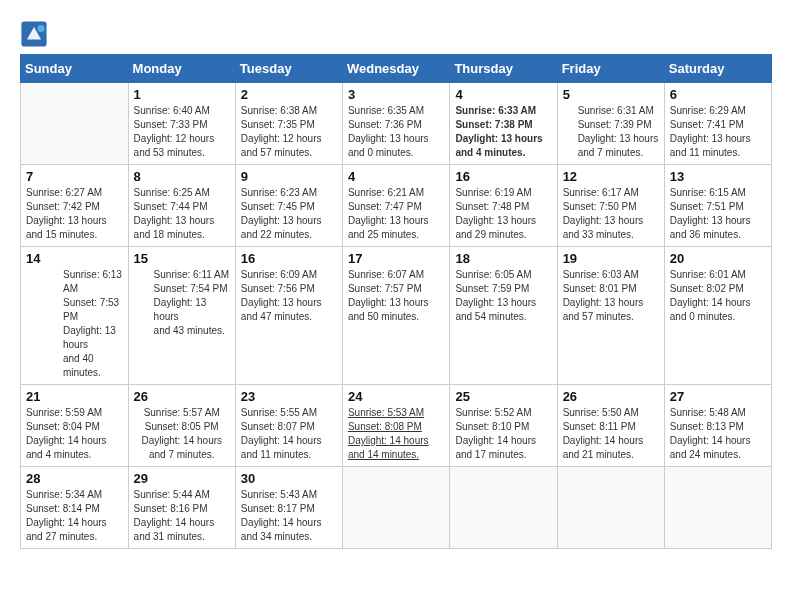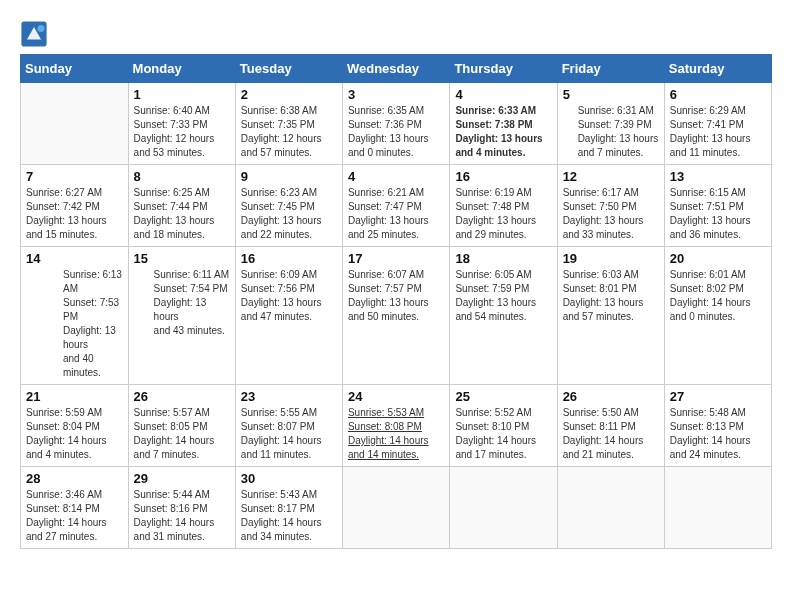--- a/index.html
+++ b/index.html
@@ -263,21 +263,21 @@
       <tr>
         <td>
           <div class="day-number">21</div>
           <div class="day-info" style="white-space: pre-line;">Sunrise: 5:59 AM
 Sunset: 8:04 PM
 Daylight: 14 hours
 and 4 minutes.</div>
         </td>
         <td>
           <div class="day-number">26</div>
-          <div class="day-info" style="white-space: pre-line;">Sunrise: 5:57 AM
+          <div class="day-info" style="white-space: pre-line; text-align: center;">Sunrise: 5:57 AM
 Sunset: 8:05 PM
 Daylight: 14 hours
 and 7 minutes.</div>
         </td>
         <td>
           <div class="day-number">23</div>
           <div class="day-info" style="white-space: pre-line;">Sunrise: 5:55 AM
 Sunset: 8:07 PM
 Daylight: 14 hours
 and 11 minutes.</div>
@@ -307,21 +307,21 @@
           <div class="day-number">27</div>
           <div class="day-info" style="white-space: pre-line;">Sunrise: 5:48 AM
 Sunset: 8:13 PM
 Daylight: 14 hours
 and 24 minutes.</div>
         </td>
       </tr>
       <tr>
         <td>
           <div class="day-number">28</div>
-          <div class="day-info" style="white-space: pre-line;">Sunrise: 3:46 AM
+          <div class="day-info" style="white-space: pre-line;">Sunrise: 5:34 AM
 Sunset: 8:14 PM
 Daylight: 14 hours
 and 27 minutes.</div>
         </td>
         <td>
           <div class="day-number">29</div>
           <div class="day-info" style="white-space: pre-line;">Sunrise: 5:44 AM
 Sunset: 8:16 PM
 Daylight: 14 hours
 and 31 minutes.</div>

